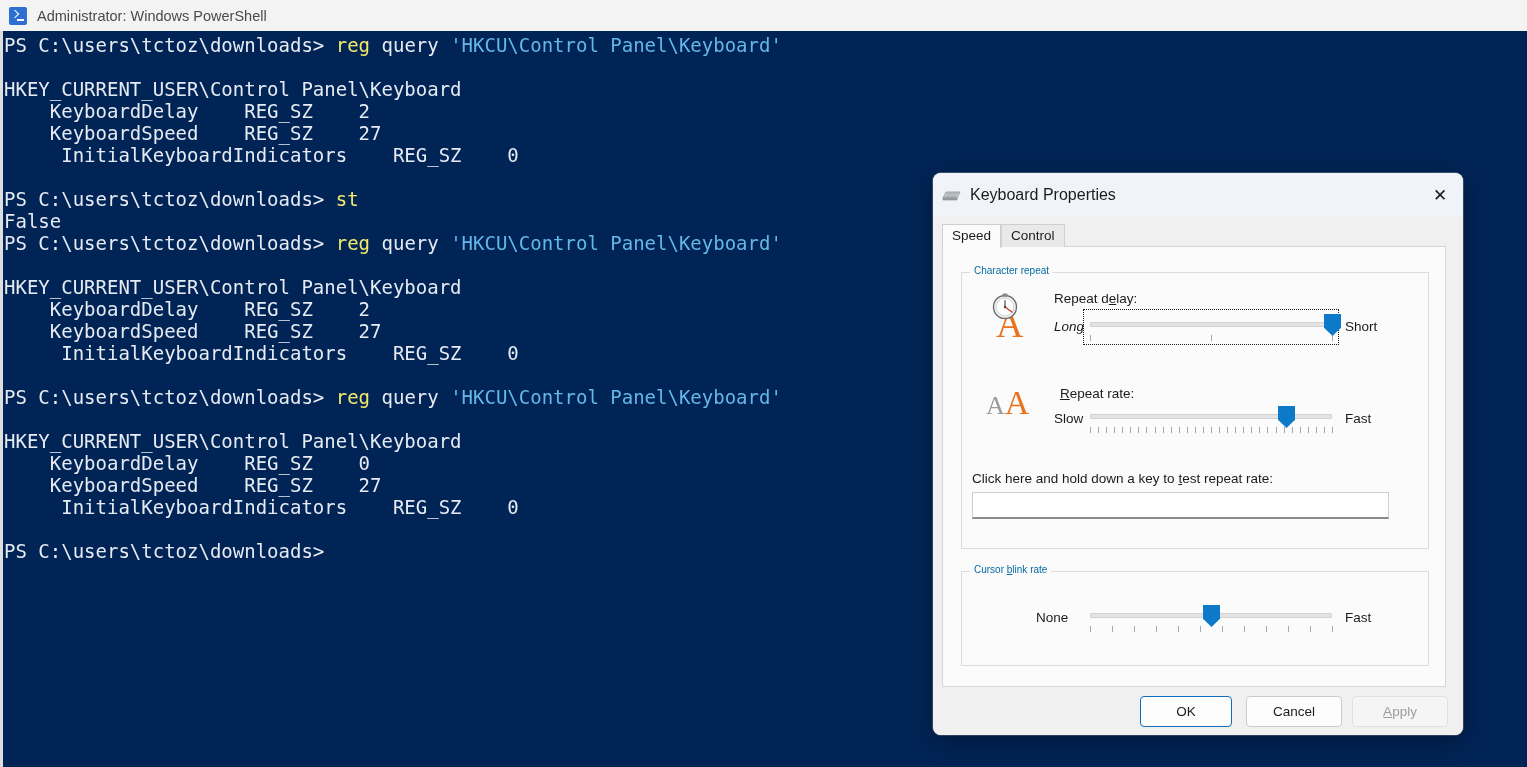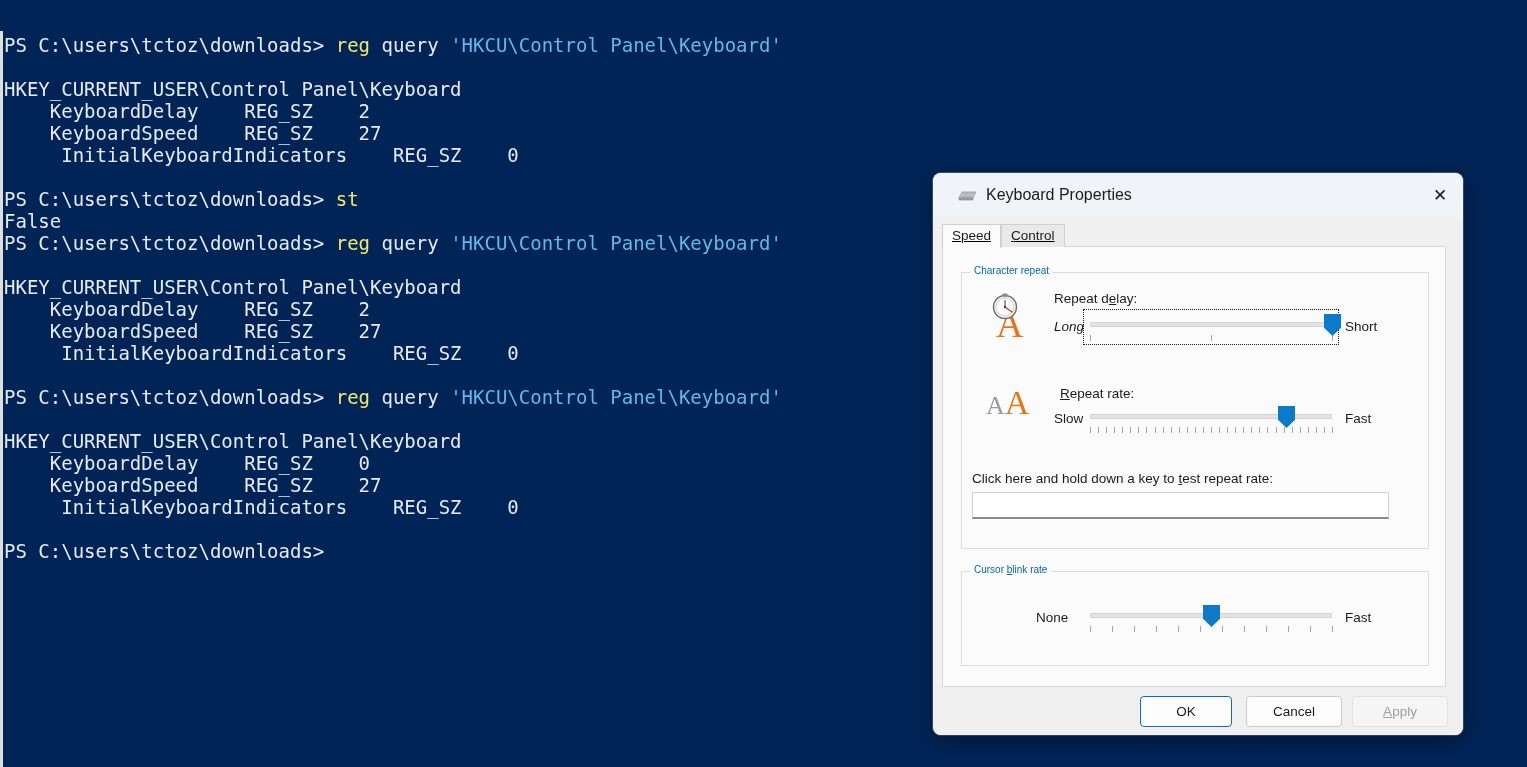--- a/index.html
+++ b/index.html
@@ -111,21 +111,21 @@
     box-shadow: 0 6px 22px rgba(0,0,0,0.35), 0 0 0 1px rgba(120,130,145,0.5);
     overflow: hidden;
     font-family: "Liberation Sans", sans-serif;
   }
   .dlg-titlebar {
     position: relative;
     height: 44px;
     background: #f0f4f9;
     display: flex;
     align-items: center;
-    padding-left: 22px;
+    padding-left: 6px;
     box-sizing: border-box;
   }
   .kb-icon {
     width: 22px; height: 14px;
     position: relative;
     margin-right: 9px;
     flex: 0 0 auto;
   }
   .dlg-title {
     font-size: 16px;
@@ -153,21 +153,20 @@
   }
 
   
   .tabstrip {
     position: absolute;
     left: 9px; top: 7px;
     height: 23px;
     display: flex;
     align-items: center;
     z-index: 3;
-    text-decoration: underline;
   }
   .tab {
     font-size: 13.5px;
     color: #1b1b1b;
     padding: 3px 9px 4px 9px;
     border: 1px solid #d0d0d0;
     border-bottom: none;
     background: #e9e9e9;
     line-height: 15px;
     cursor: default;
@@ -317,20 +316,24 @@
   #btn-cancel { left: 1246px; }
   #btn-apply { left: 1352px; }
 </style>
 </head>
 <body>
 
 <div id="screen">
 
   <div class="ps-window">
 
+    <div class="ps-titlebar">
+      <div class="ps-icon"></div>
+      <div class="ps-title">Administrator: Windows PowerShell</div>
+    </div>
 
     <div class="ps-edge-left"></div>
 
     <div class="ps-console" id="ps-console"><div class="ps-line"><span class="tok-plain">PS C:\users\tctoz\downloads&gt; </span><span class="tok-cmd">reg</span><span class="tok-plain"> query </span><span class="tok-str">'HKCU\Control Panel\Keyboard'</span></div><div class="ps-line">&nbsp;</div><div class="ps-line"><span class="tok-plain">HKEY_CURRENT_USER\Control Panel\Keyboard</span></div><div class="ps-line"><span class="tok-plain">    KeyboardDelay    REG_SZ    2</span></div><div class="ps-line"><span class="tok-plain">    KeyboardSpeed    REG_SZ    27</span></div><div class="ps-line"><span class="tok-plain">     InitialKeyboardIndicators    REG_SZ    0</span></div><div class="ps-line">&nbsp;</div><div class="ps-line"><span class="tok-plain">PS C:\users\tctoz\downloads&gt; </span><span class="tok-cmd">st</span></div><div class="ps-line"><span class="tok-plain">False</span></div><div class="ps-line"><span class="tok-plain">PS C:\users\tctoz\downloads&gt; </span><span class="tok-cmd">reg</span><span class="tok-plain"> query </span><span class="tok-str">'HKCU\Control Panel\Keyboard'</span></div><div class="ps-line">&nbsp;</div><div class="ps-line"><span class="tok-plain">HKEY_CURRENT_USER\Control Panel\Keyboard</span></div><div class="ps-line"><span class="tok-plain">    KeyboardDelay    REG_SZ    2</span></div><div class="ps-line"><span class="tok-plain">    KeyboardSpeed    REG_SZ    27</span></div><div class="ps-line"><span class="tok-plain">     InitialKeyboardIndicators    REG_SZ    0</span></div><div class="ps-line">&nbsp;</div><div class="ps-line"><span class="tok-plain">PS C:\users\tctoz\downloads&gt; </span><span class="tok-cmd">reg</span><span class="tok-plain"> query </span><span class="tok-str">'HKCU\Control Panel\Keyboard'</span></div><div class="ps-line">&nbsp;</div><div class="ps-line"><span class="tok-plain">HKEY_CURRENT_USER\Control Panel\Keyboard</span></div><div class="ps-line"><span class="tok-plain">    KeyboardDelay    REG_SZ    0</span></div><div class="ps-line"><span class="tok-plain">    KeyboardSpeed    REG_SZ    27</span></div><div class="ps-line"><span class="tok-plain">     InitialKeyboardIndicators    REG_SZ    0</span></div><div class="ps-line">&nbsp;</div><div class="ps-line"><span class="tok-plain">PS C:\users\tctoz\downloads&gt; </span></div></div>
   </div>
 
   <div class="dlg">
 
     <div class="dlg-titlebar">
       <div class="kb-icon">

